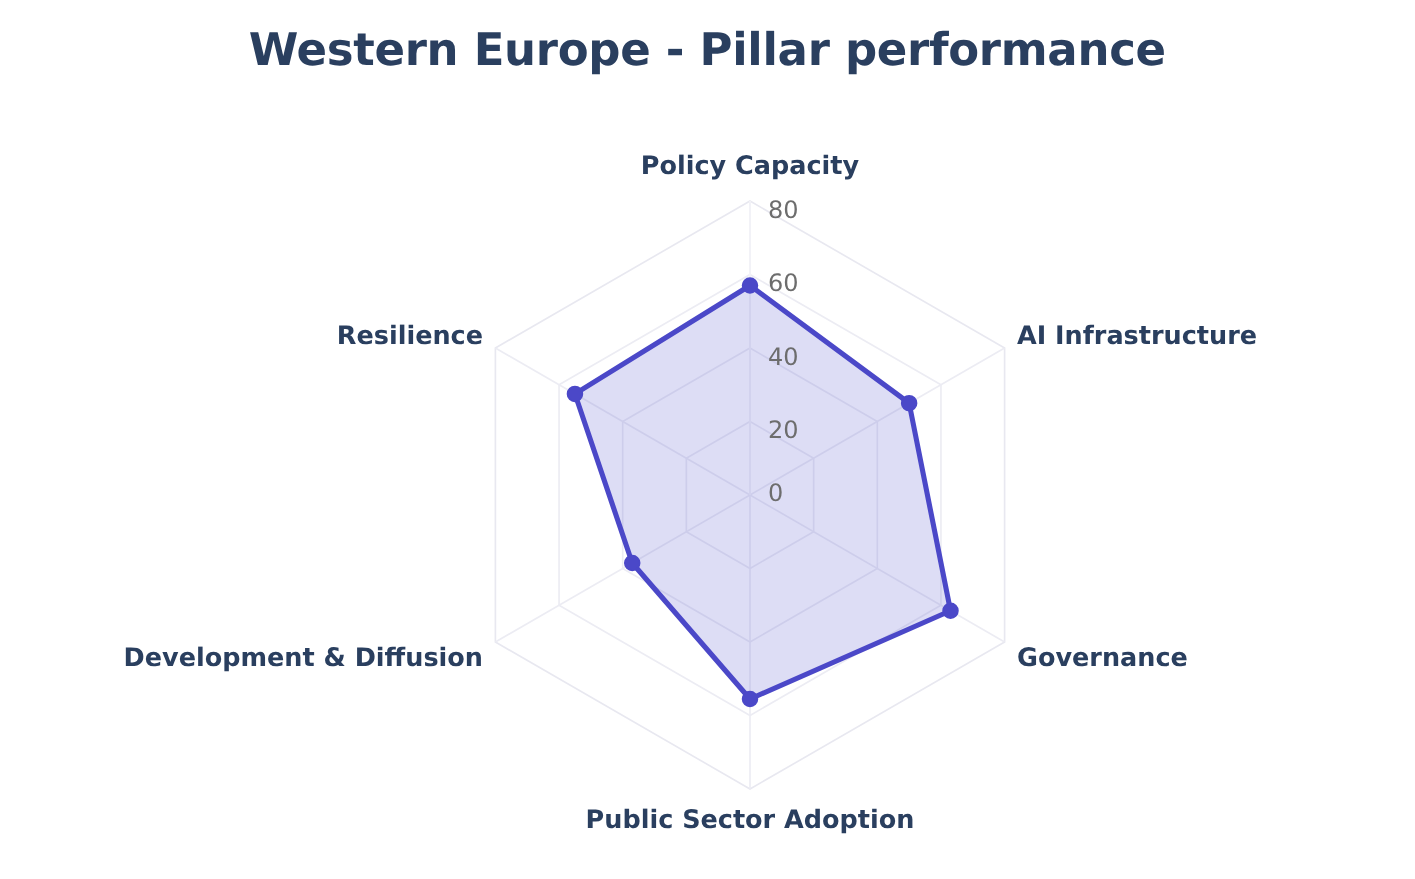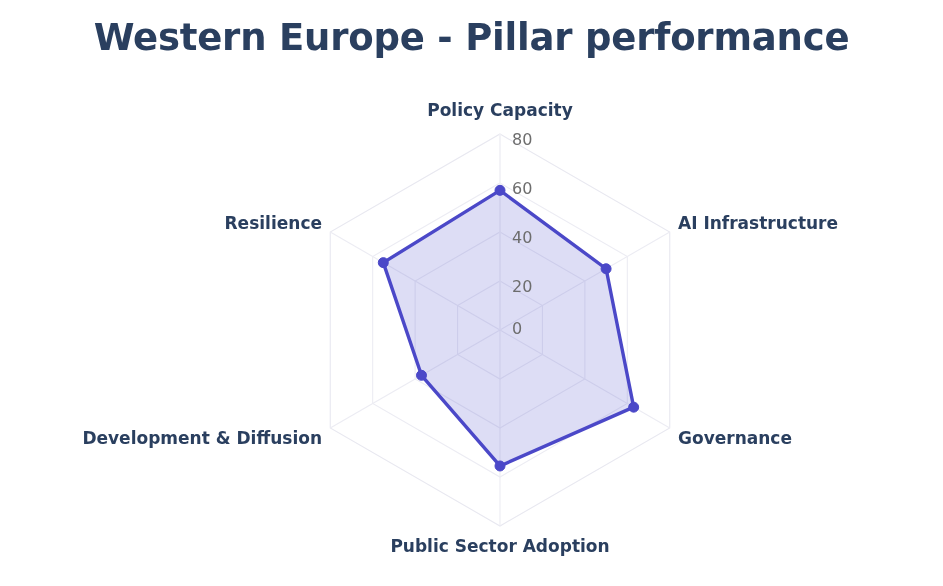--- a/index.html
+++ b/index.html
@@ -22,21 +22,21 @@
     width: 943px;
     height: 586px;
     background: #ffffff;
   }
   .chart-title {
     position: absolute;
     left: 0;
     top: 16px;
     width: 943px;
     text-align: center;
-    font-size: 37px;
+    font-size: 30px;
     font-weight: bold;
     color: #2a3f5f;
     letter-spacing: -0.2px;
     white-space: nowrap;
   }
   svg.polar {
     position: absolute;
     left: 0;
     top: 0;
     width: 943px;

